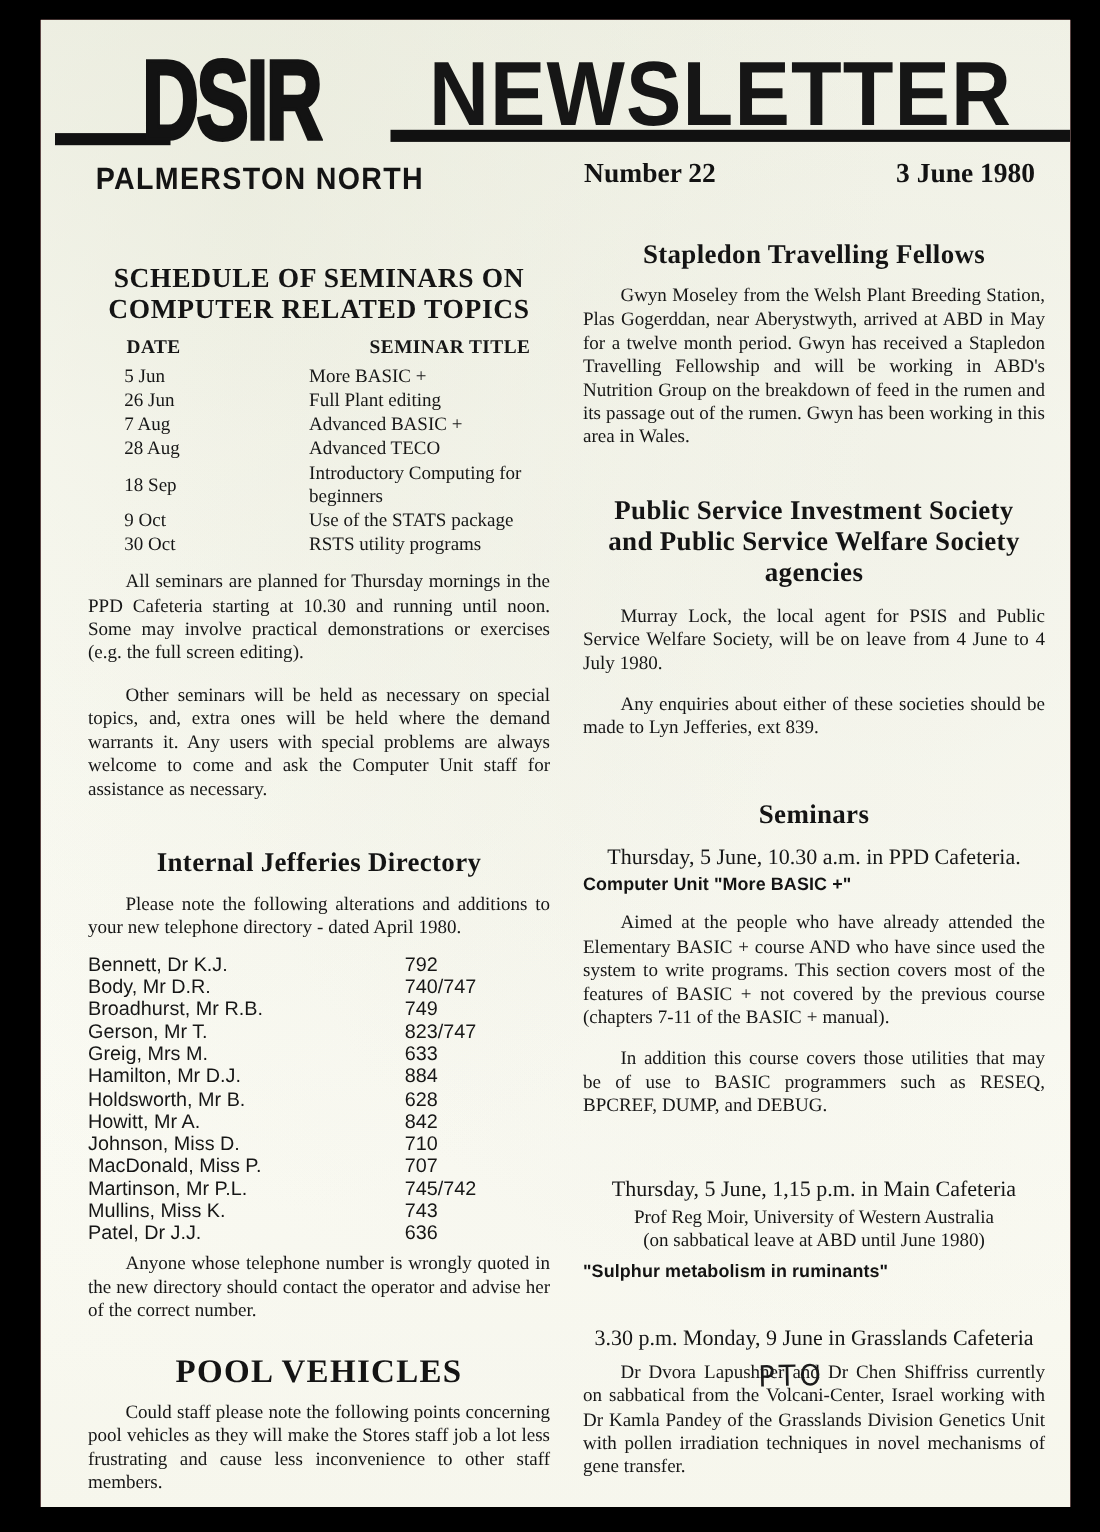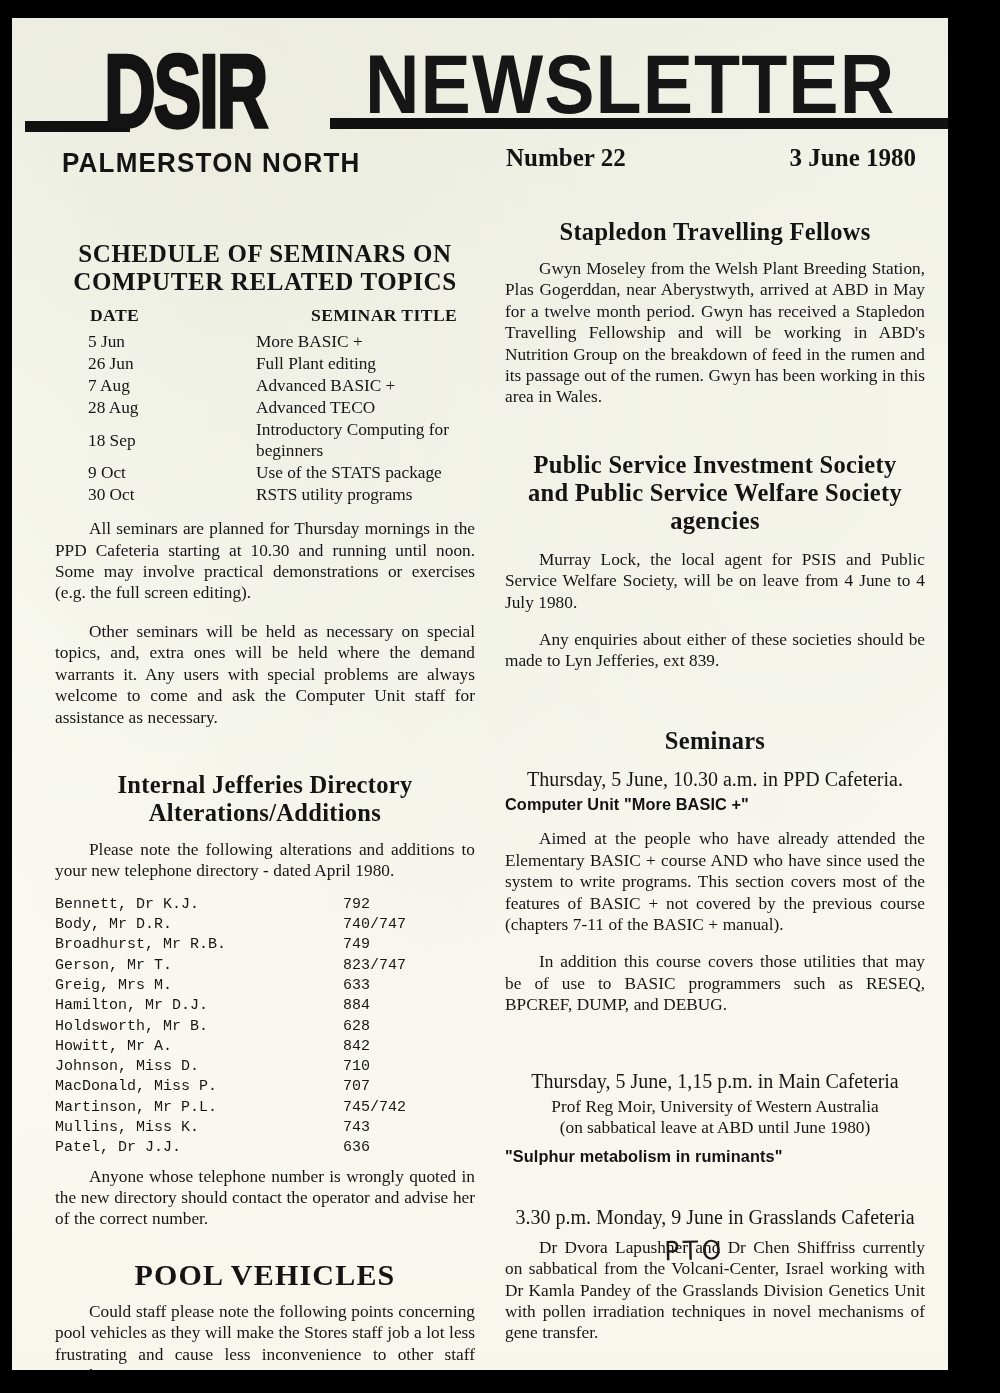--- a/index.html
+++ b/index.html
@@ -10,21 +10,21 @@
   body {
     width: 1000px;
     height: 1393px;
     overflow: hidden;
     font-family: "Liberation Serif", serif;
   }
 
   
   #page {
     position: absolute;
-    left: 12px;
+    left: 37px;
     top: 18px;
     width: 936px;
     height: 1352px;
     background: #fca5a5;
     overflow: hidden;
   }
   
   #page::before {
     content: "";
     position: absolute;
@@ -170,22 +170,22 @@
   table.sched th.h-date { text-align: left;  padding-left: 35px; }
   table.sched th.h-title{ text-align: left;  padding-left: 55px; }
   table.sched td { padding: 0 0 1.5px 0; line-height: 20.6px; }
   table.sched td.c-date  { width: 168px; text-align: left; padding-left: 33px; white-space: nowrap; }
   table.sched td.c-title { text-align: left; }
 
   
   table.phone {
     width: 100%;
     border-collapse: collapse;
-    font-family: Liberation Mono, monospace;
-    font-size: 15px;
+    font-family: Liberation Sans, sans-serif;
+    font-size: 18px;
     color: #161616;
   }
   table.phone td { padding: 0; line-height: 20.3px; }
   table.phone td.p-name { text-align: left; }
   table.phone td.p-ext  { width: 132px; text-align: left; }
 
   
   p.sem-when {
     font-family: "Liberation Serif", serif;
     font-size: 20px;
@@ -293,21 +293,20 @@
     <div style="height:11px"></div>
 
     <p class="body">All seminars are planned for Thursday mornings in the PPD Cafeteria starting at 10.30 and running until noon. Some may involve practical demonstrations or exercises (e.g. the full screen editing).</p>
     <div style="height:6px"></div>
     <p class="body">Other seminars will be held as necessary on special topics, and, extra ones will be held where the demand warrants it.  Any users with special problems are always welcome to come and ask the Computer Unit staff for assistance as necessary.</p>
 
     <div class="spacer-lg"></div>
 
     <h2 class="sec-head">
       <span>Internal Jefferies Directory</span><br>
-      <span>Alterations/Additions</span>
     </h2>
     <div style="height:12px"></div>
 
     <p class="body">Please note the following alterations and additions to your new telephone directory - dated April 1980.</p>
     <div style="height:2px"></div>
 
     <table class="phone">
       <tbody id="phone-body">
             <tr>
               <td class="p-name">Bennett, Dr K.J.</td>

